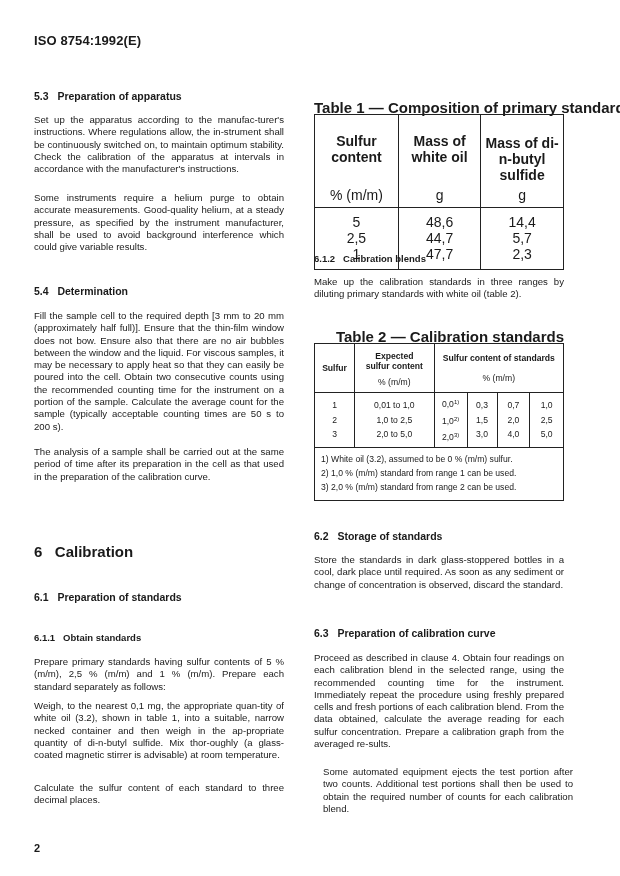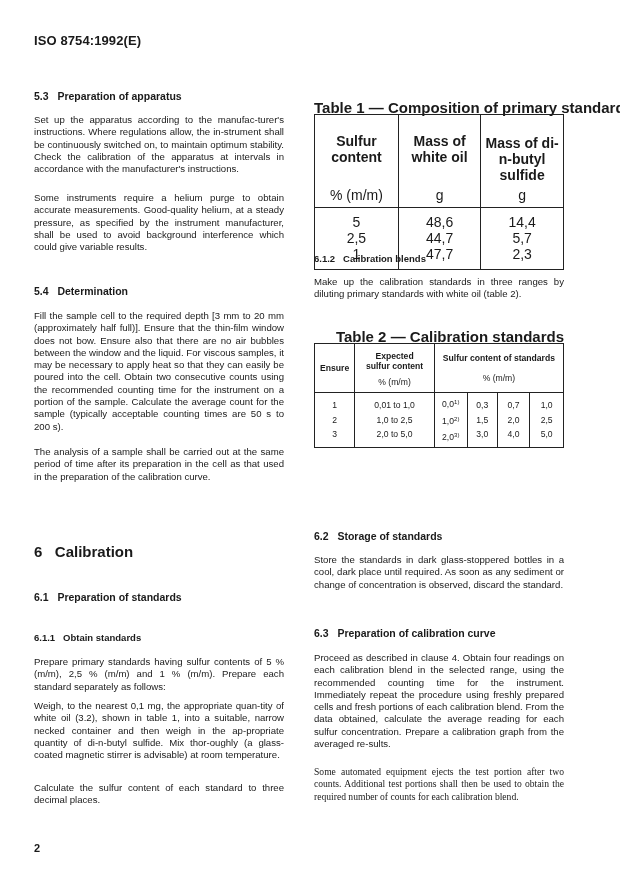--- a/index.html
+++ b/index.html
@@ -103,21 +103,21 @@
 <div class="abs h3" style="left:314px; top:253px;">
   <span>6.1.2</span>&nbsp;&nbsp;&nbsp;<span>Calibration blends</span>
 </div>
 <div class="abs para" style="left:314px; top:276px; width:250px;">Make up the calibration standards in three ranges by diluting primary standards with white oil (table 2).</div>
 
 <div class="abs table-caption" style="left:314px; top:328px; width:250px;">Table 2 — Calibration standards</div>
 
 <table class="abs t2" style="left:314px; top:343px; width:250px;">
   <tbody>
       <tr style="height:49px;">
-    <th style="width:40px;">Ensure</th>
+    <th style="width:40px;">Sulfur</th>
     <th style="width:80px; padding-top:2px;">
       <div style="line-height:10px; padding:0 8px;">Expected sulfur content</div>
       <div class="unit" style="margin-top:6px;">% (m/m)</div>
     </th>
     <th colspan="4" style="width:130px;">
       <div>Sulfur content of standards</div>
       <div class="unit" style="margin-top:10px;">% (m/m)</div>
     </th>
   </tr>
   <tr style="height:55px;">
@@ -145,27 +145,34 @@
       <div>0,7</div>
       <div>2,0</div>
       <div>4,0</div>
     </td>
     <td style="width:34px; line-height:14.5px;">
       <div>1,0</div>
       <div>2,5</div>
       <div>5,0</div>
     </td>
   </tr>
+  <tr>
+    <td class="foot" colspan="6">
+      <div>1)  White oil (3.2), assumed to be 0 % (m/m) sulfur.</div>
+      <div>2)  1,0 % (m/m) standard from range 1 can be used.</div>
+      <div>3)  2,0 % (m/m) standard from range 2 can be used.</div>
+    </td>
+  </tr>
 </tbody>
   </table>
 
 <div class="abs h2" style="left:314px; top:530px;">
   <span>6.2</span>&nbsp;&nbsp;&nbsp;<span>Storage of standards</span>
 </div>
 <div class="abs para" style="left:314px; top:554px; width:250px;">Store the standards in dark glass-stoppered bottles in a cool, dark place until required. As soon as any sediment or change of concentration is observed, discard the standard.</div>
 
 <div class="abs h2" style="left:314px; top:627px;">
   <span>6.3</span>&nbsp;&nbsp;&nbsp;<span>Preparation of calibration curve</span>
 </div>
 <div class="abs para" style="left:314px; top:652px; width:250px;">Proceed as described in clause 4. Obtain four readings on each calibration blend in the selected range, using the recommended counting time for the instrument. Immediately repeat the procedure using freshly prepared cells and fresh portions of each calibration blend. From the data obtained, calculate the average reading for each sulfur concentration. Prepare a calibration graph from the averaged re-sults.</div>
-<div class="abs para" style="left:314px; top:766px; width:250px;font-family:Liberation Serif, serif;">Some automated equipment ejects the test portion after two counts. Additional test portions shall then be used to obtain the required number of counts for each calibration blend.</div>
+<div class="abs para" style="left:323px; top:766px; width:250px;">Some automated equipment ejects the test portion after two counts. Additional test portions shall then be used to obtain the required number of counts for each calibration blend.</div>
 
 <div class="abs page-number">2</div>
 
 </body></html>

